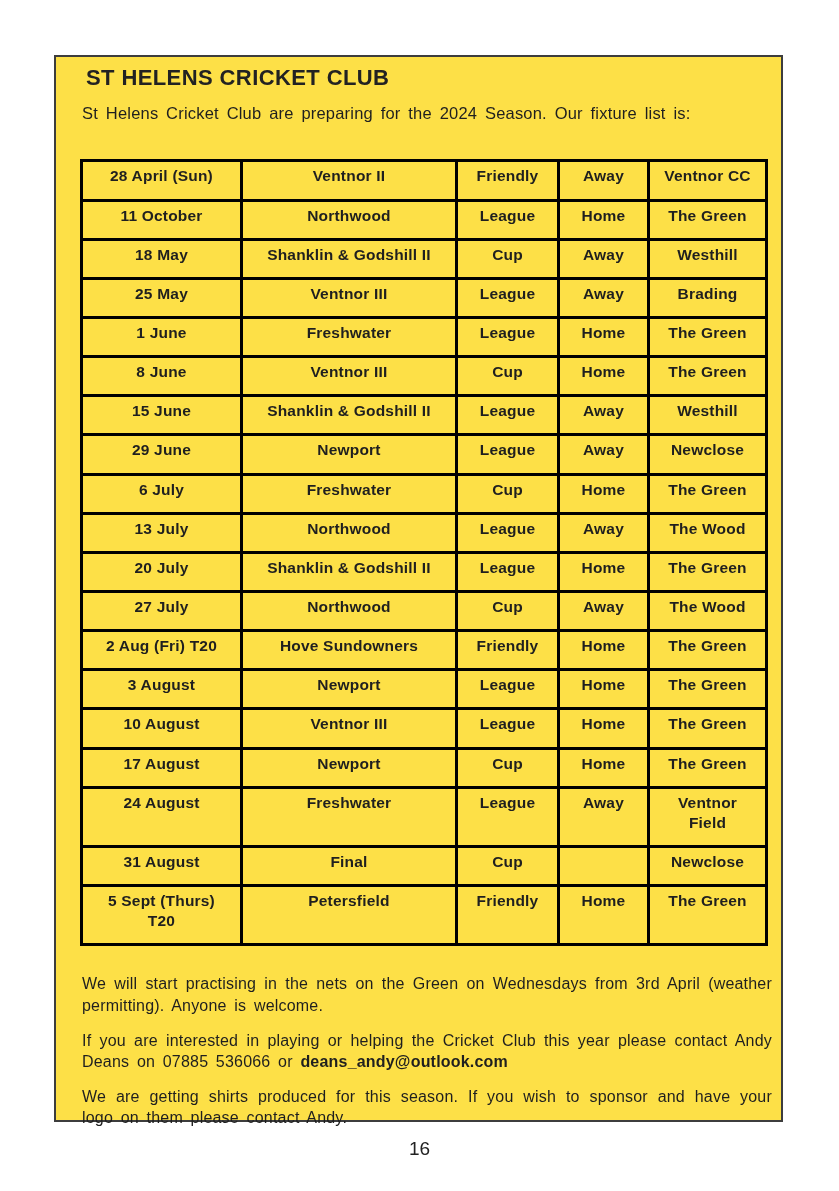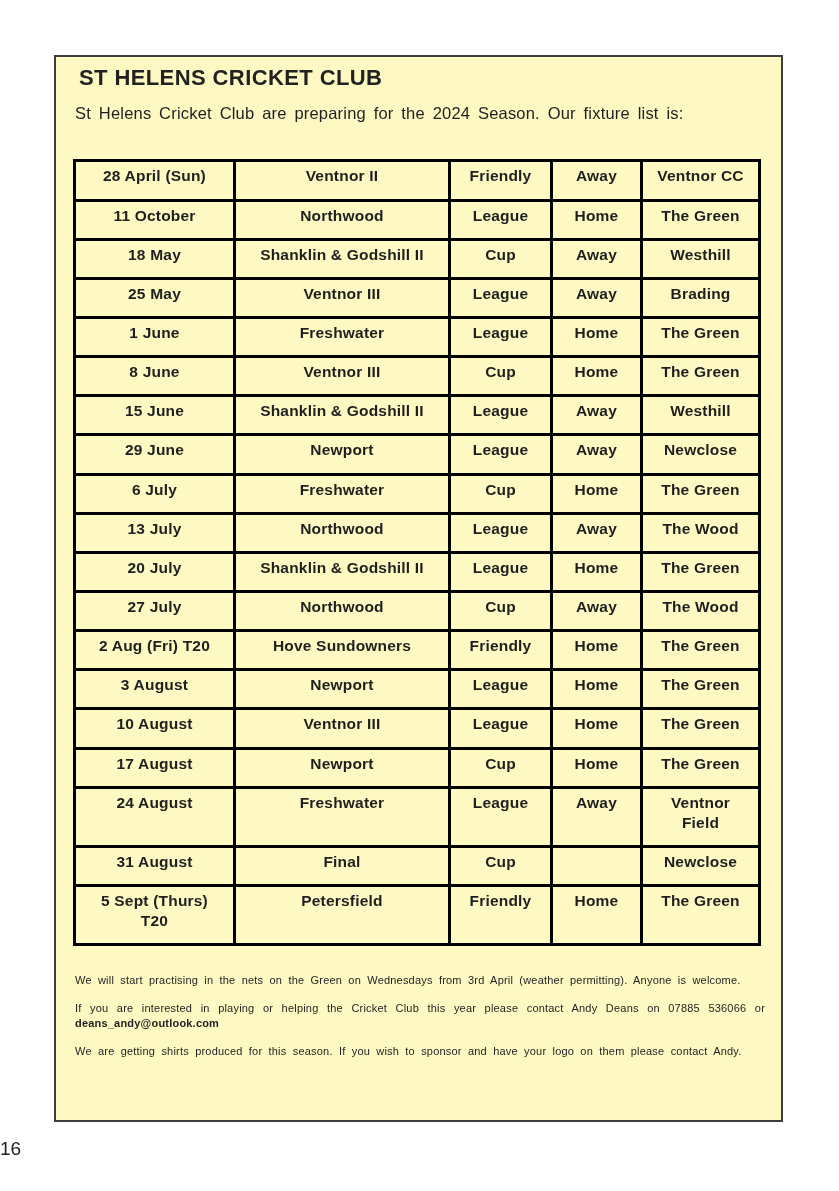--- a/index.html
+++ b/index.html
@@ -16,22 +16,22 @@
     overflow: hidden;
   }
   .content-box {
     position: absolute;
     left: 54px;
     top: 55px;
     width: 729px;
     height: 1067px;
     border: 2px solid #3d3d3d;
     box-sizing: border-box;
-    background: #fef9c3;
-    padding: 8px 0 0 17px;
+    background: #fde047;
+    padding: 8px 0 0 24px;
   }
   .article-title {
     margin: 0 0 0 6px;
     font-size: 22px;
     font-weight: bold;
     letter-spacing: 0.4px;
     color: #222222;
   }
   .intro {
     margin: 12px 0 0 2px;
@@ -60,34 +60,34 @@
     overflow: hidden;
   }
   col.c-date      { width: 160px; }
   col.c-opponent  { width: 215px; }
   col.c-type      { width: 102px; }
   col.c-homeaway  { width: 90px;  }
   col.c-ground    { width: 118px; }
   .body-para {
     margin: 13px 0 0 2px;
     width: 690px;
-    font-size: 11px;
+    font-size: 16px;
     letter-spacing: 0.2px;
     word-spacing: 3px;
     line-height: 1.35;
     text-align: justify;
   }
   .body-para.first { margin-top: 27px; }
   .email { font-weight: bold; word-spacing: 0; }
   .page-number {
     position: absolute;
     left: 0;
     top: 1138px;
     width: 839px;
-    text-align: left;
+    text-align: center;
     font-size: 19px;
     color: #222222;
   }
 </style>
 </head>
 <body>
 
 <div class="content-box">
   <h1 class="article-title">ST HELENS CRICKET CLUB</h1>
 

